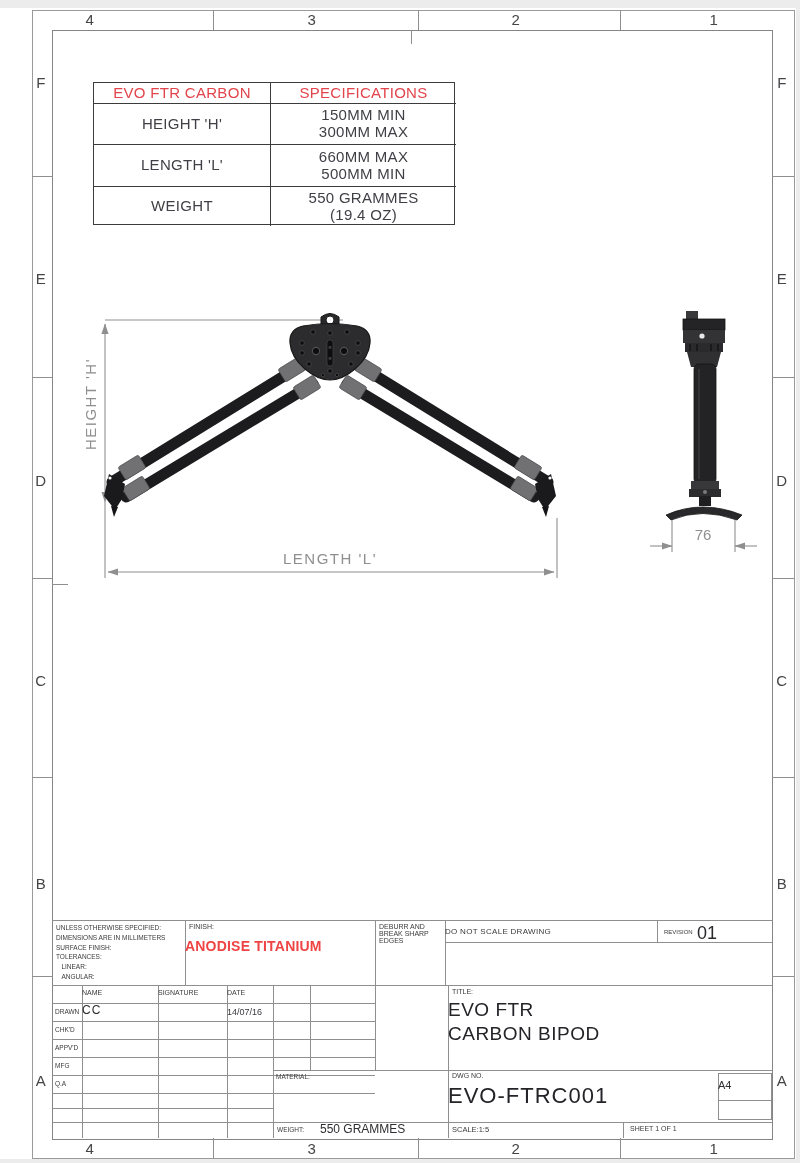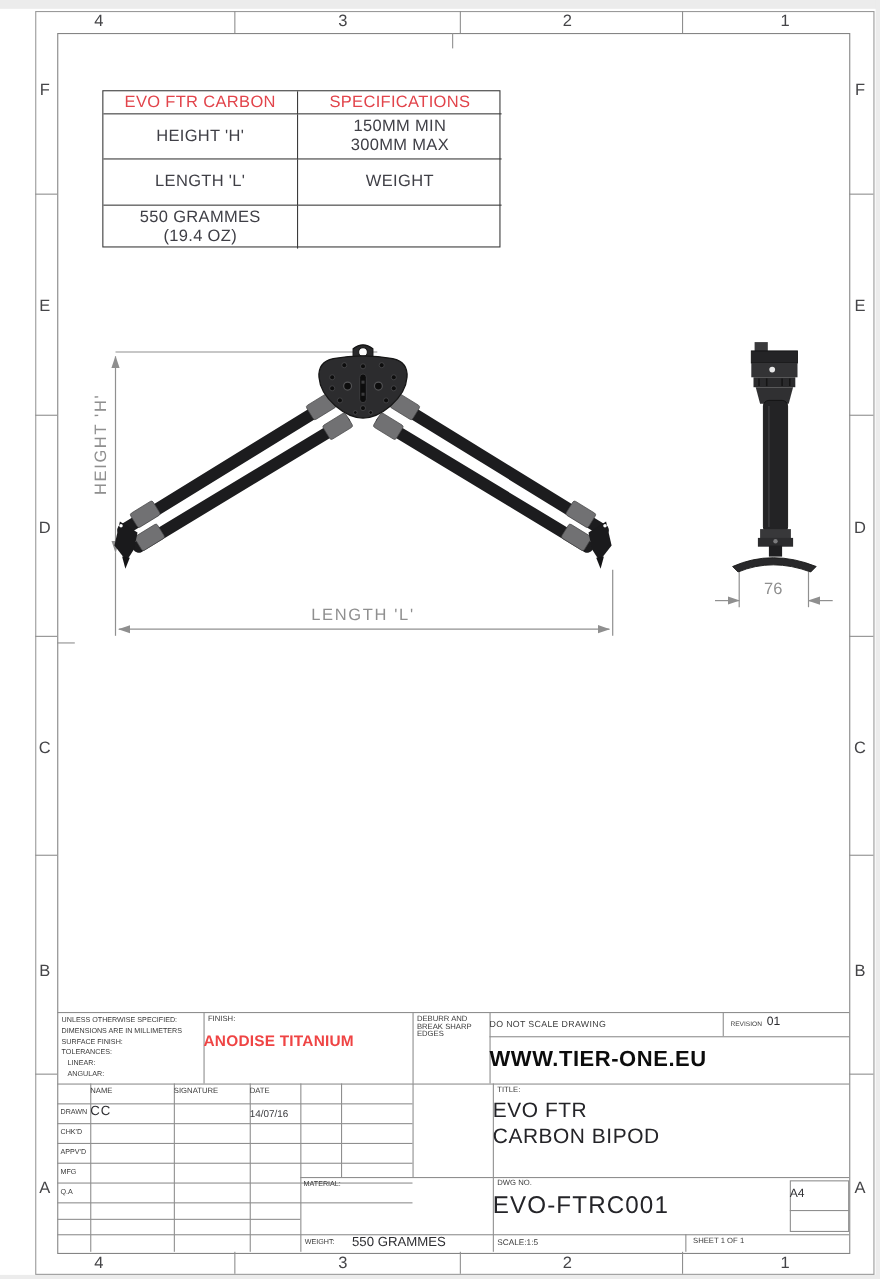--- a/index.html
+++ b/index.html
@@ -83,20 +83,22 @@
   <span class="ref" style="left:782px;top:883px;">B</span>
   <span class="ref" style="left:782px;top:1080px;">A</span>
 
   <div class="spec">
     <div class="red">EVO FTR CARBON</div>
     <div class="red">SPECIFICATIONS</div>
     <div>HEIGHT 'H'</div>
     <div class="pre">150MM MIN
 300MM MAX</div>
     <div>LENGTH 'L'</div>
+    <div class="pre">660MM MAX
+500MM MIN</div>
     <div>WEIGHT</div>
     <div class="pre">550 GRAMMES
 (19.4 OZ)</div>
   </div>
 
   <svg class="abs" style="left:60px;top:300px;" width="520" height="290" viewBox="60 300 520 290">
     <defs>
       <marker id="arrF" viewBox="0 0 10 10" refX="9.5" refY="5" markerWidth="10" markerHeight="10" orient="auto-start-reverse">
         <path d="M0,1.6 L10,5 L0,8.4 Z" fill="#8f8f8f"></path>
       </marker>
@@ -235,22 +237,21 @@
 TOLERANCES:
 &nbsp;&nbsp;&nbsp;LINEAR:
 &nbsp;&nbsp;&nbsp;ANGULAR:</div>
   <div class="small" style="left:189px;top:923px;">FINISH:</div>
   <div class="abs ctr tb-bold" style="left:185px;top:938px;width:190px;font-size:14px;letter-spacing:.2px;">ANODISE TITANIUM</div>
   <div class="small pre" style="left:379px;top:923px;">DEBURR AND
 BREAK SHARP
 EDGES</div>
   <div class="abs ctr" style="left:445px;top:927px;width:212px;font-size:8px;color:#3a3a3a;letter-spacing:.3px;">DO NOT SCALE DRAWING</div>
   <div class="abs" style="left:664px;top:929px;font-size:6px;color:#3a3a3a;">REVISION</div>
-  <div class="abs" style="left:697px;top:923px;font-size:11px;color:#2a2a2e;">01</div>
-  <div class="abs ctr" style="left:445px;top:952px;width:327px;font-size:20px;font-weight:700;color:#0c0c0c;letter-spacing:.5px;">WWW.TIER-ONE.EU</div>
+  <div class="abs" style="left:697px;top:923px;font-size:18px;color:#2a2a2e;">01</div>
 
   <div class="abs ctr" style="left:82px;top:989px;width:76px;font-size:7px;color:#3a3a3a;">NAME</div>
   <div class="abs ctr" style="left:158px;top:989px;width:69px;font-size:7px;color:#3a3a3a;">SIGNATURE</div>
   <div class="abs ctr" style="left:227px;top:989px;width:46px;font-size:7px;color:#3a3a3a;">DATE</div>
   <div class="tiny" style="left:55px;top:1007px;">DRAWN</div>
   <div class="tiny" style="left:55px;top:1025px;">CHK'D</div>
   <div class="tiny" style="left:55px;top:1043px;">APPV'D</div>
   <div class="tiny" style="left:55px;top:1061px;">MFG</div>
   <div class="tiny" style="left:55px;top:1079px;">Q.A</div>
   <div class="abs ctr" style="left:82px;top:1003px;width:76px;font-size:12px;color:#2e2e32;letter-spacing:1px;">CC</div>

